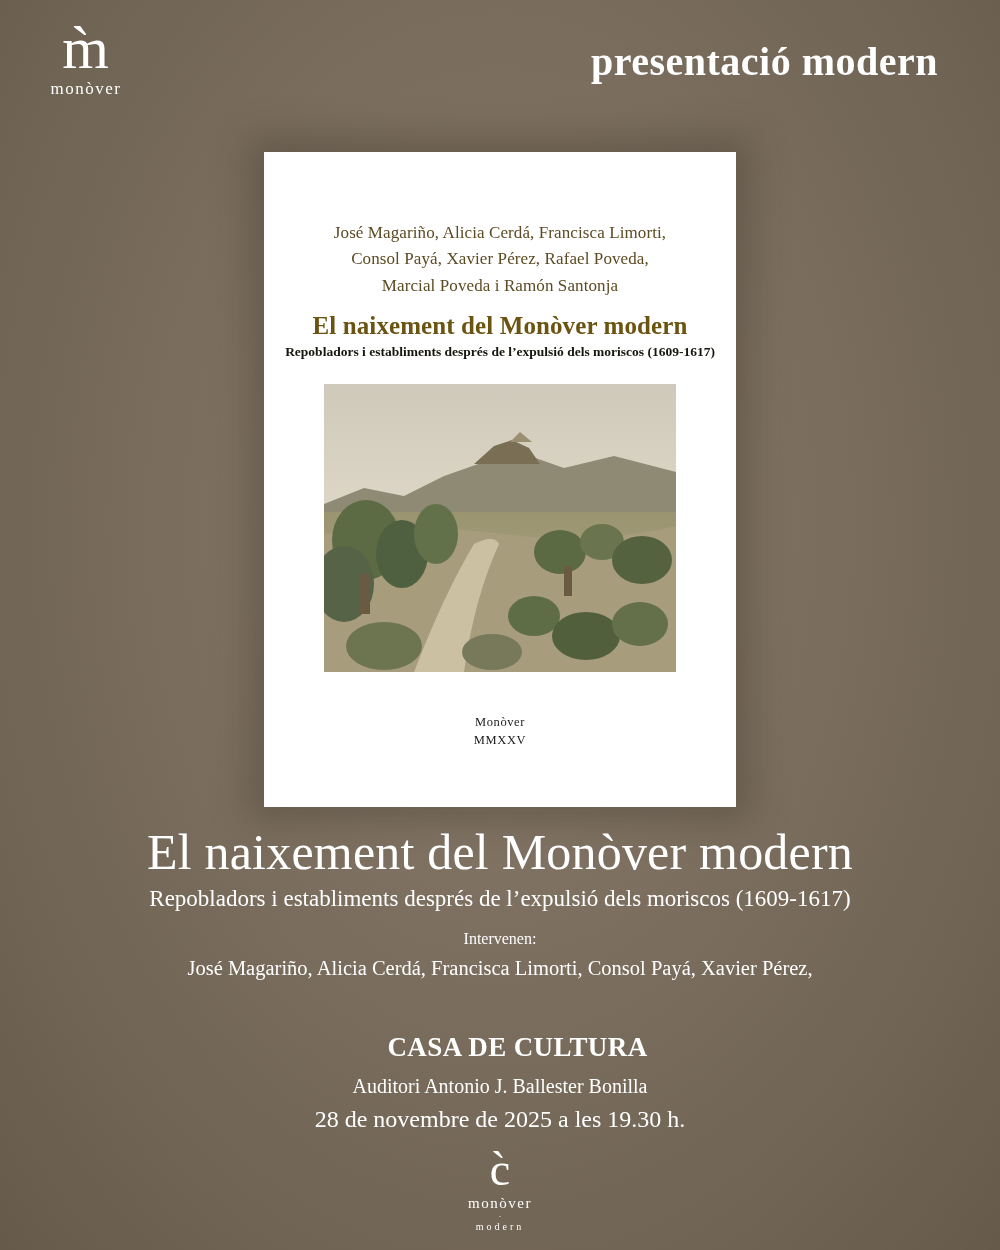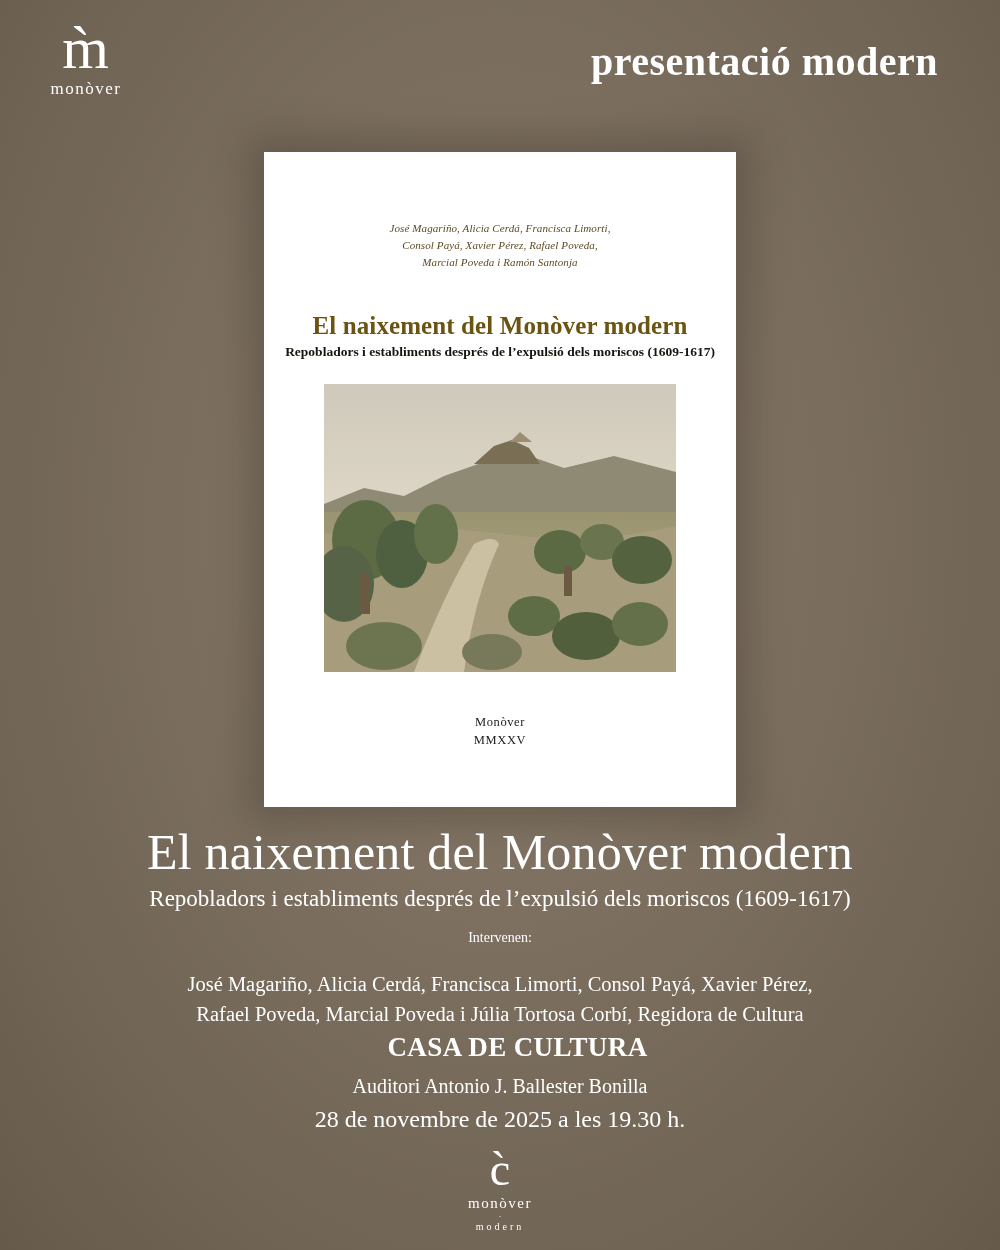--- a/index.html
+++ b/index.html
@@ -78,25 +78,24 @@
     background: #ffffff;
     position: relative;
     color: #1c1c1c;
     font-family: "Liberation Serif", serif;
   }
   .book-authors {
     position: absolute;
     top: 68px;
     left: 0; right: 0;
     text-align: center;
-    font-size: 11px;
+    font-size: 17px;
     line-height: 1.55;
     color: #5c4a22;
     letter-spacing: 0.1px;
-    font-style: italic;
   }
   .book-title {
     position: absolute;
     top: 160px;
     left: 0; right: 0;
     text-align: center;
     font-size: 25px;
     font-weight: bold;
     color: #6b5411;
     letter-spacing: 0.1px;
@@ -150,22 +149,22 @@
     font-size: 23px;
     color: #ffffff;
   }
   .speakers {
     position: absolute;
     top: 930px;
     left: 0; right: 0;
     text-align: center;
   }
   .speakers .lead {
-    font-size: 14px;
-    margin-bottom: 24px;
+    font-size: 16px;
+    margin-bottom: 6px;
   }
   .speakers .line {
     font-size: 20.5px;
     line-height: 1.45;
   }
   .venue {
     position: absolute;
     top: 1032px;
     left: 0; right: 0;
     text-align: center;
@@ -282,21 +281,20 @@
       </div>
     </div>
   </div>
 
   <div class="main-title">El naixement del Monòver modern</div>
   <div class="main-subtitle">Repobladors i establiments després de l’expulsió dels moriscos (1609-1617)</div>
 
   <div class="speakers">
     <div class="lead">Intervenen:</div>
     <div class="line">José Magariño, Alicia Cerdá, Francisca Limorti, Consol Payá, Xavier Pérez,</div>
-    <div class="line">Rafael Poveda, Marcial Poveda i Júlia Tortosa Corbí, Regidora de Cultura</div>
   </div>
 
   <div class="venue">
     <div class="place">CASA DE CULTURA</div>
     <div class="hall">Auditori Antonio J. Ballester Bonilla</div>
     <div class="datetime">28 de novembre de 2025 a les 19.30 h.</div>
   </div>
 
   <div class="footer-logo">
     <span class="glyph">c̀</span>

